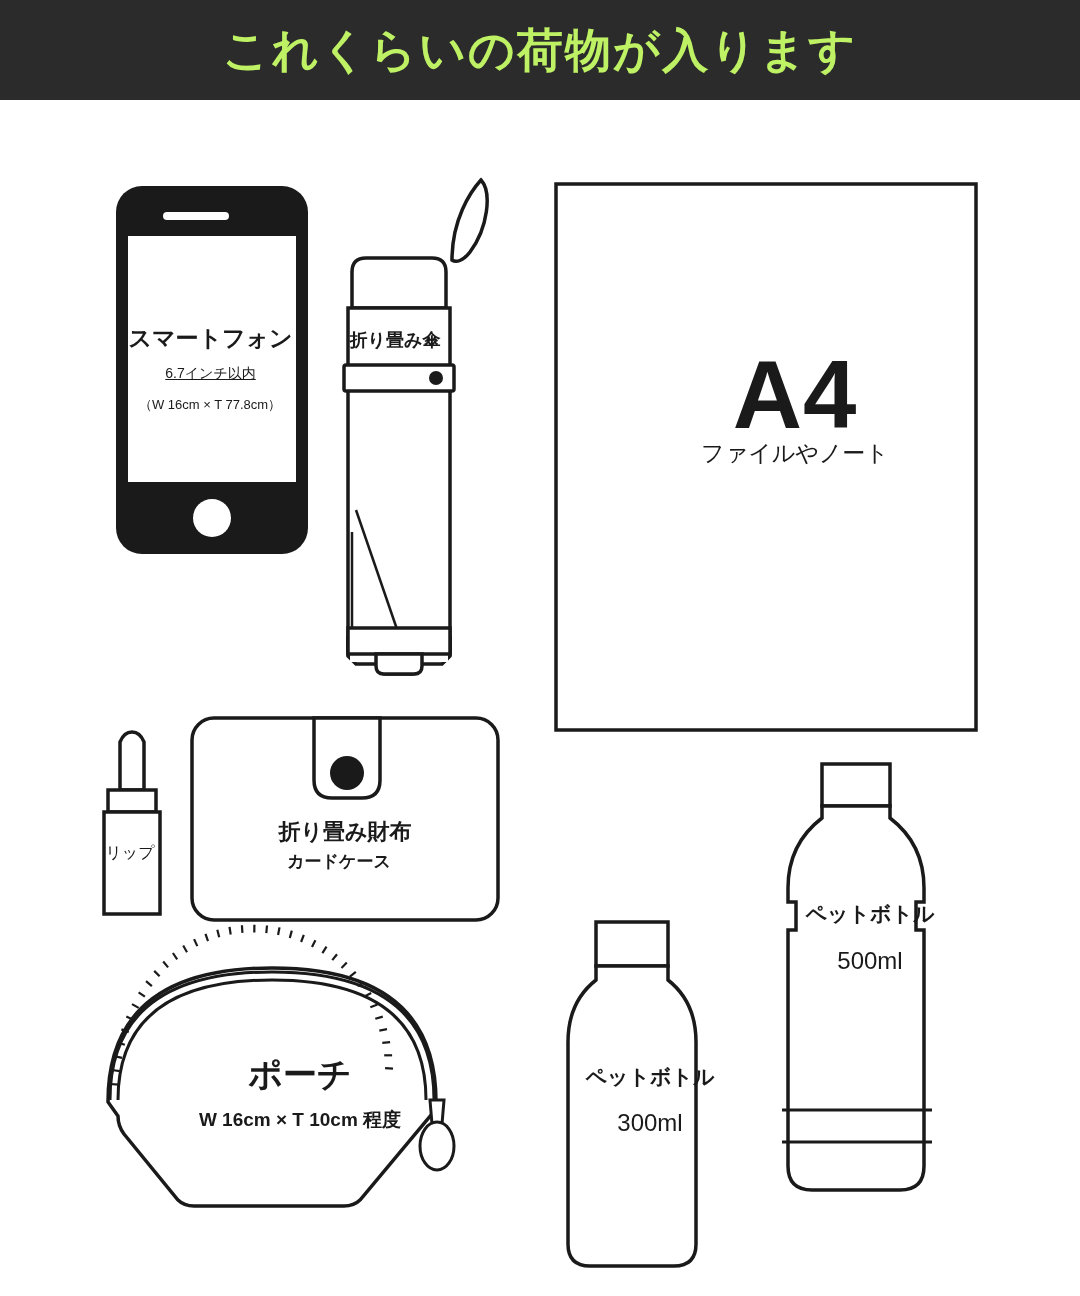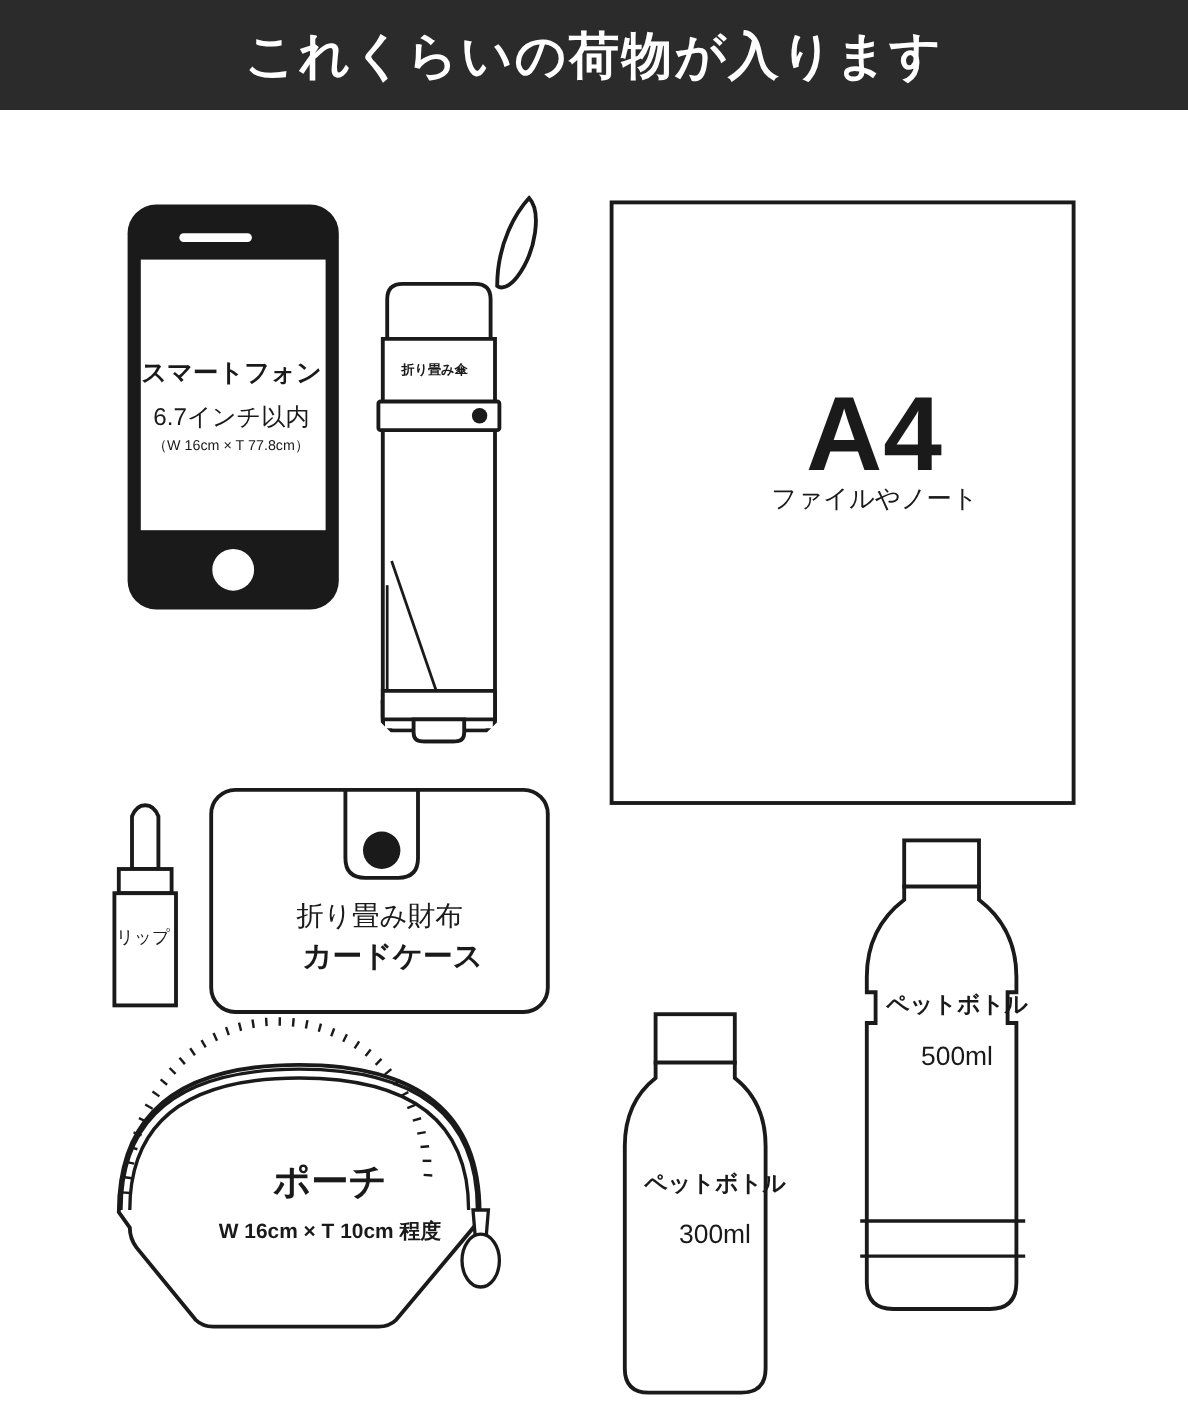--- a/index.html
+++ b/index.html
@@ -22,21 +22,21 @@
     left: 0;
     top: 0;
     width: 1080px;
     height: 100px;
     background: #2b2b2b;
     display: flex;
     align-items: center;
     justify-content: center;
   }
   .header-title {
-    color: #ffffff;
+    color: #bef264;
     font-size: 46px;
     font-weight: bold;
     letter-spacing: 2px;
     line-height: 1;
   }
 
   
   .canvas {
     position: absolute;
     left: 0;
@@ -50,39 +50,39 @@
 
   .lbl {
     position: absolute;
     text-align: center;
     line-height: 1.35;
     color: #1a1a1a;
   }
 
   
   #phone-name  { left: 118px; top: 223px; width: 185px; font-size: 23px; font-weight: bold; }
-  #phone-size  { left: 118px; top: 264px; width: 185px; font-size: 22px; }
+  #phone-size  { left: 118px; top: 264px; width: 185px; font-size: 14px; text-decoration: underline; }
   #phone-dims  { left: 110px; top: 296px; width: 200px; font-size: 13px; }
 
   
   #umbrella-name {
-    left: 330px; top: 228px; width: 130px; font-size: 12px; font-weight: bold;
+    left: 330px; top: 228px; width: 130px; font-size: 18px; font-weight: bold;
   }
 
   
   #a4-big   { left: 600px; top: 230px; width: 390px; font-size: 96px; font-weight: bold; letter-spacing: 1px; }
   #a4-sub   { left: 600px; top: 338px; width: 390px; font-size: 23px; }
   #a4-dims  { left: 600px; top: 412px; width: 390px; font-size: 29px; }
 
   
   #lip-name { left: 90px; top: 742px; width: 80px; font-size: 16px; }
 
   
-  #wallet-name1 { left: 205px; top: 717px; width: 280px; font-size: 25px; font-weight: normal; }
-  #wallet-name2 { left: 217px; top: 751px; width: 280px; font-size: 27px; font-weight: bold; }
+  #wallet-name1 { left: 205px; top: 717px; width: 280px; font-size: 22px; font-weight: bold; }
+  #wallet-name2 { left: 199px; top: 751px; width: 280px; font-size: 17px; font-weight: bold; }
   #wallet-dims  { left: 205px; top: 790px; width: 280px; font-size: 19px; }
 
   
   #pouch-name { left: 150px; top: 952px; width: 300px; font-size: 34px; font-weight: bold; }
   #pouch-dims { left: 150px; top: 1007px; width: 300px; font-size: 19px; font-weight: bold; }
 
   
   #b300-name { left: 540px; top: 963px; width: 220px; font-size: 21px; font-weight: bold; }
   #b300-vol  { left: 540px; top: 1007px; width: 220px; font-size: 24px; }
 

